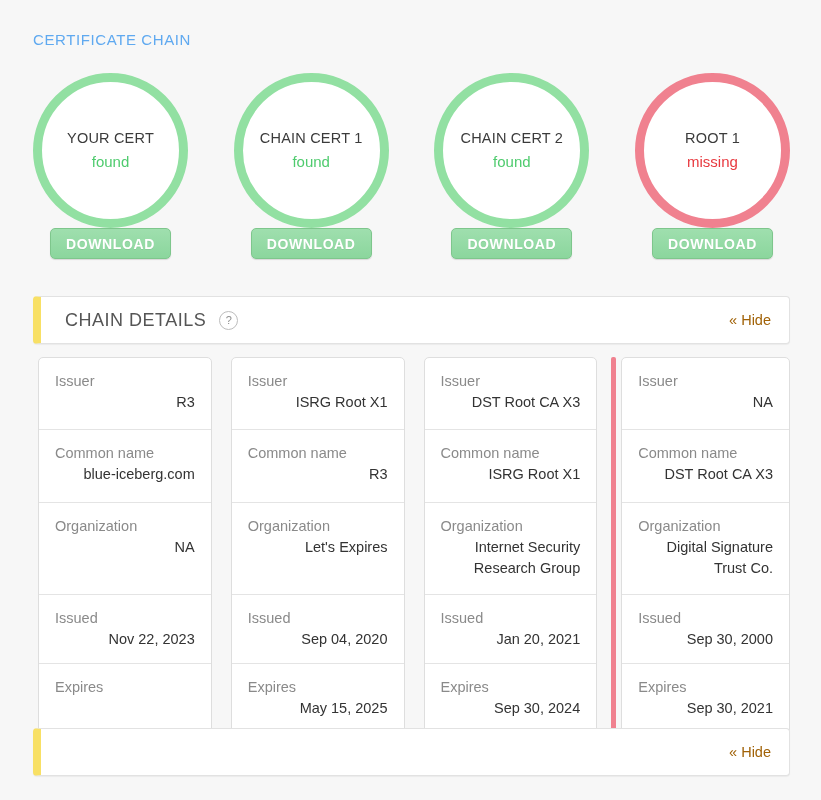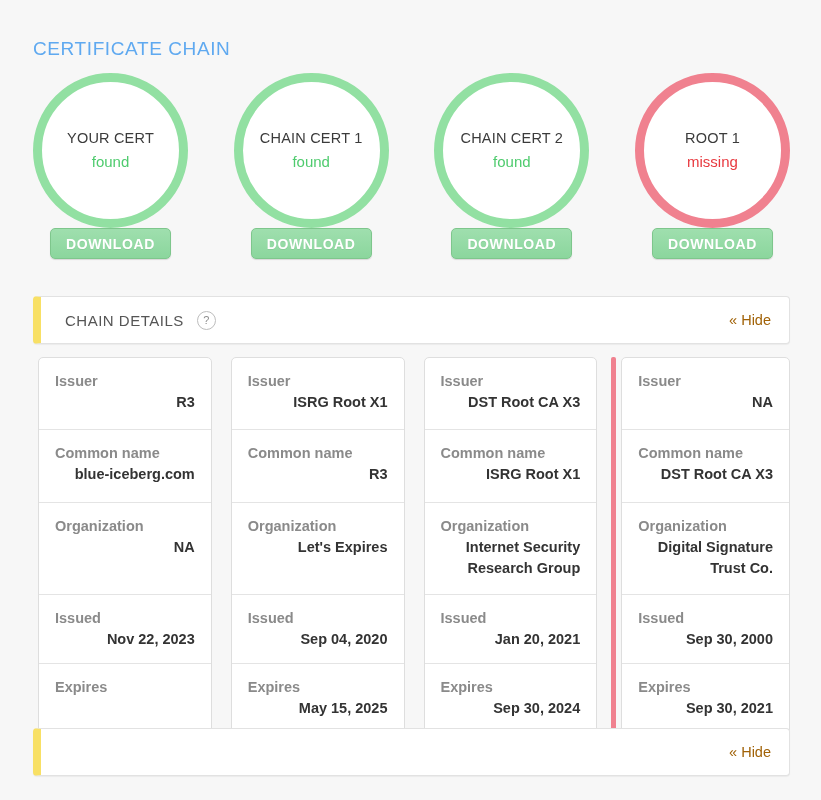--- a/index.html
+++ b/index.html
@@ -15,22 +15,22 @@
     width: 821px;
     height: 800px;
     background: #f7f7f7;
     overflow: hidden;
   }
 
   
   .section-title {
     position: absolute;
     left: 33px;
-    top: 38px;
-    font-size: 19px;
+    top: 31px;
+    font-size: 15px;
     letter-spacing: 0.6px;
     color: #5fa9f0;
     font-weight: 400;
   }
 
   
   .circles-row {
     position: absolute;
     left: 33px;
     top: 73px;
@@ -102,21 +102,21 @@
     border-radius: 4px;
     box-shadow: 0 1px 1px rgba(0,0,0,0.05);
     display: flex;
     align-items: center;
     padding: 0 18px 0 24px;
   }
   .panel-head { top: 296px; height: 48px; }
   .panel-foot { top: 728px; height: 48px; }
 
   .panel-title {
-    font-size: 15px;
+    font-size: 18px;
     color: #555555;
     letter-spacing: 0.5px;
   }
   .help-icon {
     width: 19px;
     height: 19px;
     border-radius: 50%;
     border: 1px solid #bdbdbd;
     color: #8d8d8d;
     font-size: 11px;
@@ -136,21 +136,20 @@
   }
 
   
   .detail-grid {
     position: absolute;
     left: 33px;
     top: 357px;
     width: 757px;
     display: flex;
     gap: 14px;
-    font-weight: bold;
   }
   .detail-col-wrap {
     position: relative;
     flex: 1;
     display: flex;
   }
   .col-marker {
     width: 5px;
     border-radius: 2px;
     background: transparent;

